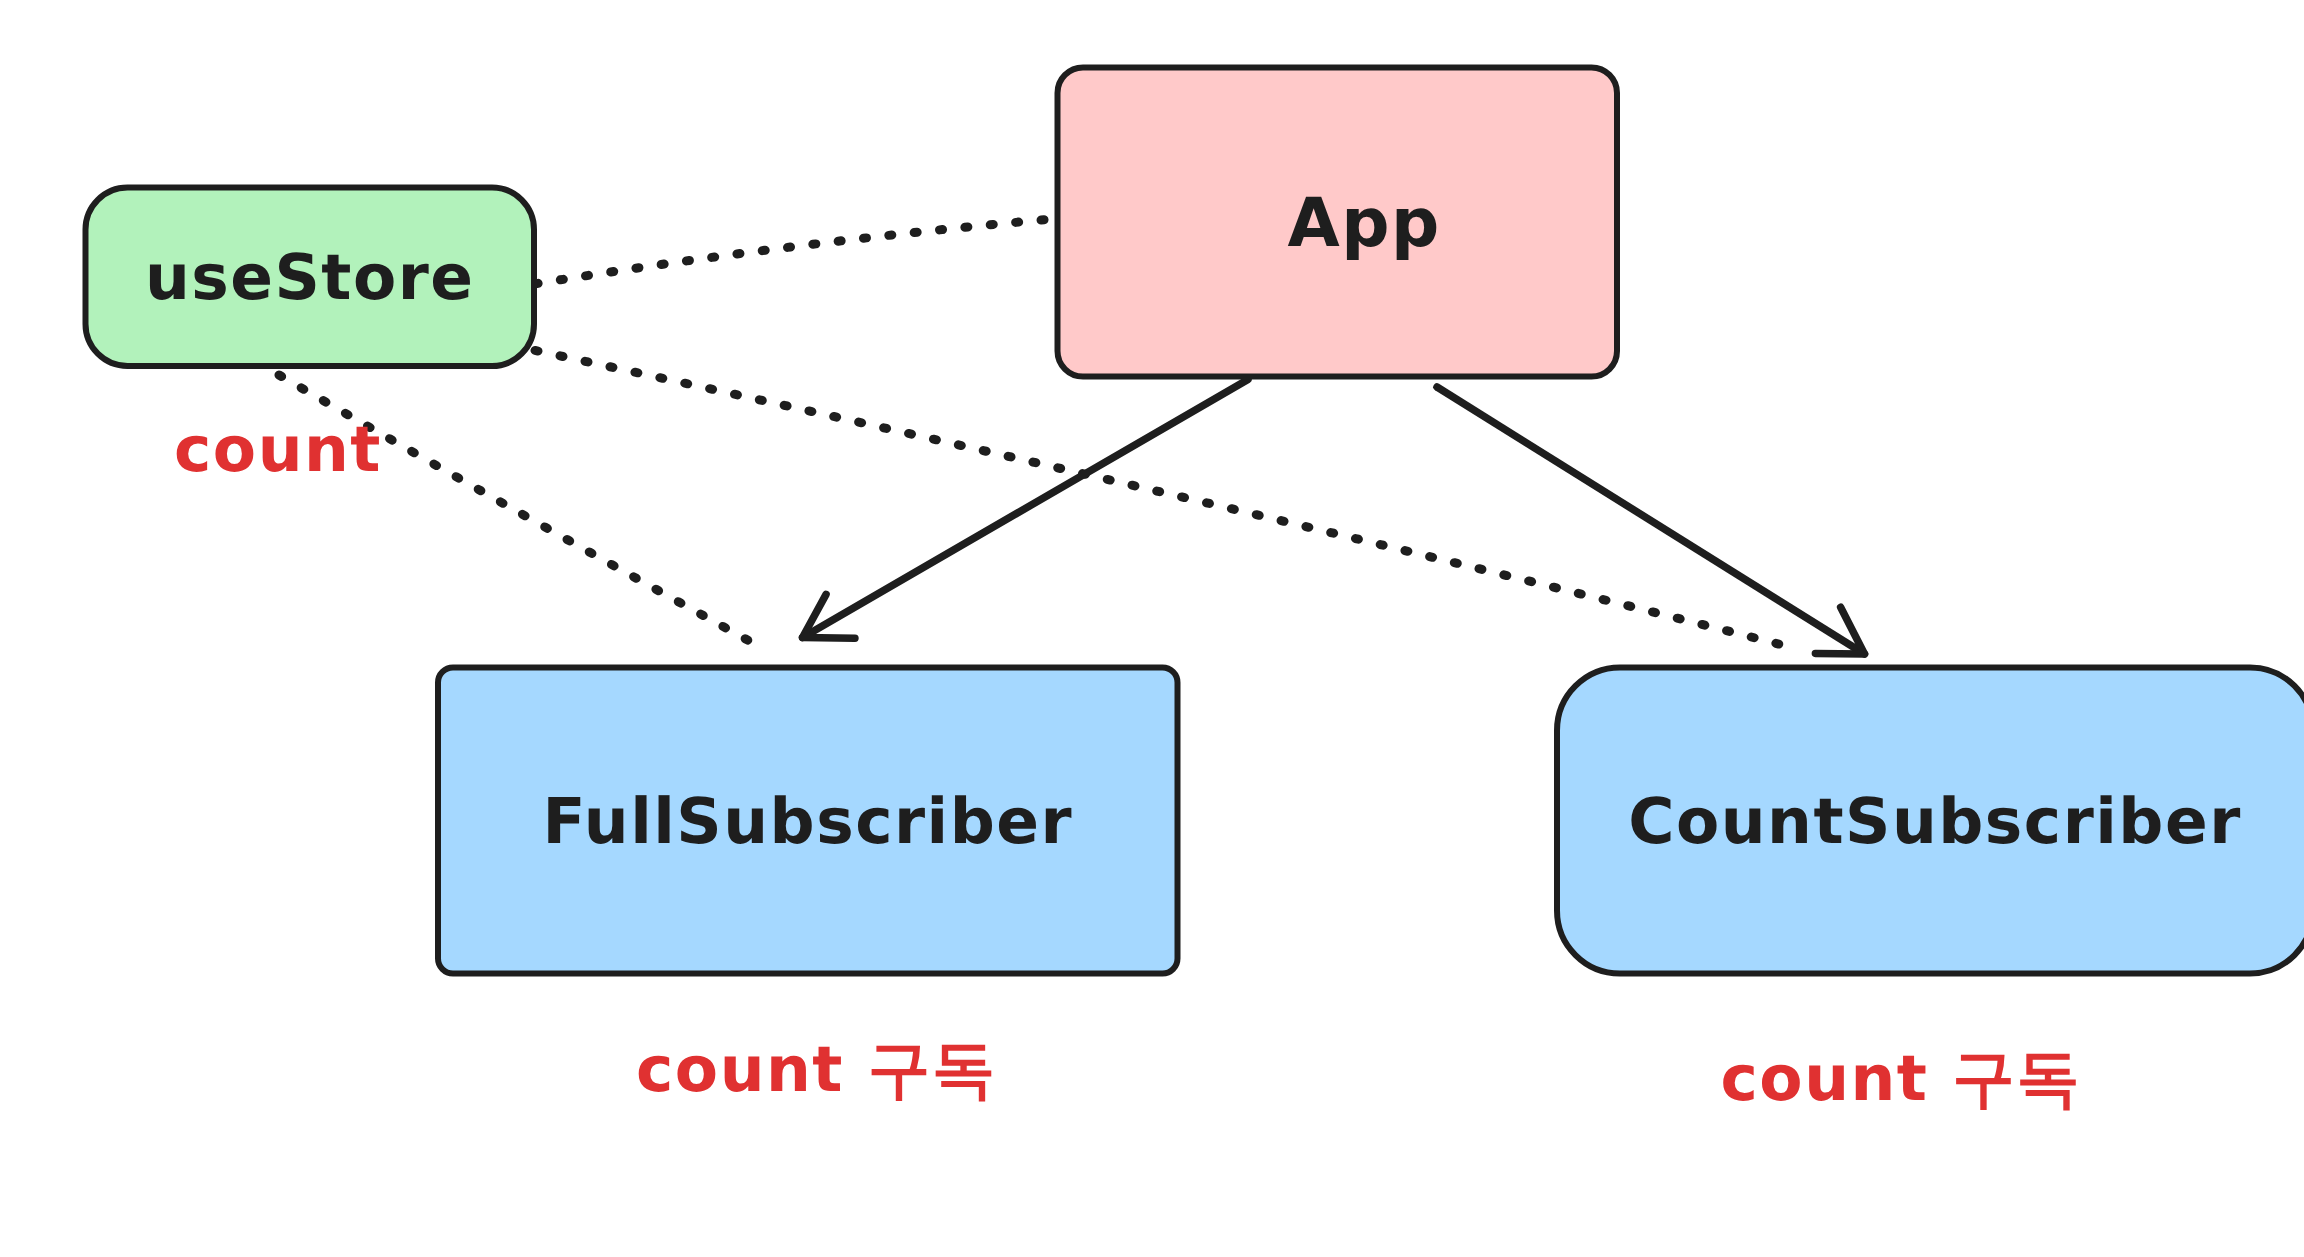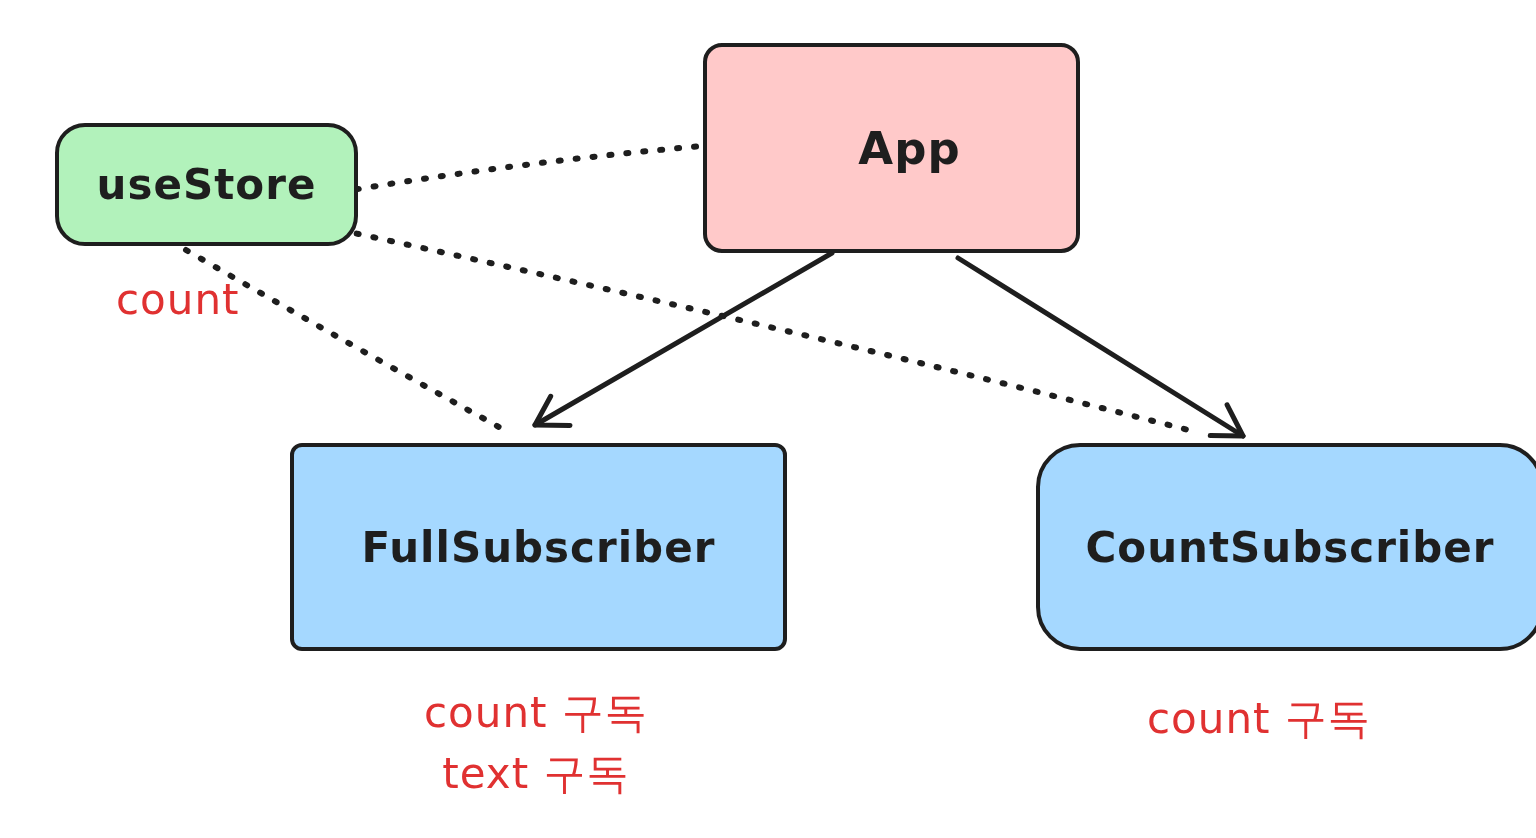--- a/index.html
+++ b/index.html
@@ -61,24 +61,23 @@
     left: 992px; top: 443px;
     width: 508px; height: 208px;
     border-radius: 44px;
     background: #a5d8ff;
     margin-left: 44px;
   }
   .note {
     position: absolute;
     color: #e03131;
     font-size: 42px;
-    font-weight: normal;
+    font-weight: bold;
     letter-spacing: 1px;
     white-space: nowrap;
-    text-align: center;
   }
   .note div { line-height: 61px; }
   .note-usestore { left: 116px;  top: 270px; }
   .note-usestore div { line-height: 59px; }
   .note-fullsubscriber  { left: 424px;  top: 682px; }
   .note-countsubscriber { left: 1147px; top: 688px; }
 </style>
 </head>
 <body>
 
@@ -117,20 +116,19 @@
   <div class="node node-countsubscriber">
     <span>CountSubscriber</span>
   </div>
 
   <div class="note note-usestore">
     <div>count</div>
   </div>
 
   <div class="note note-fullsubscriber">
     <div>count 구독</div>
-    <div>text 구독</div>
   </div>
 
   <div class="note note-countsubscriber">
     <div>count 구독</div>
   </div>
 
 </div>
 
 </body></html>

